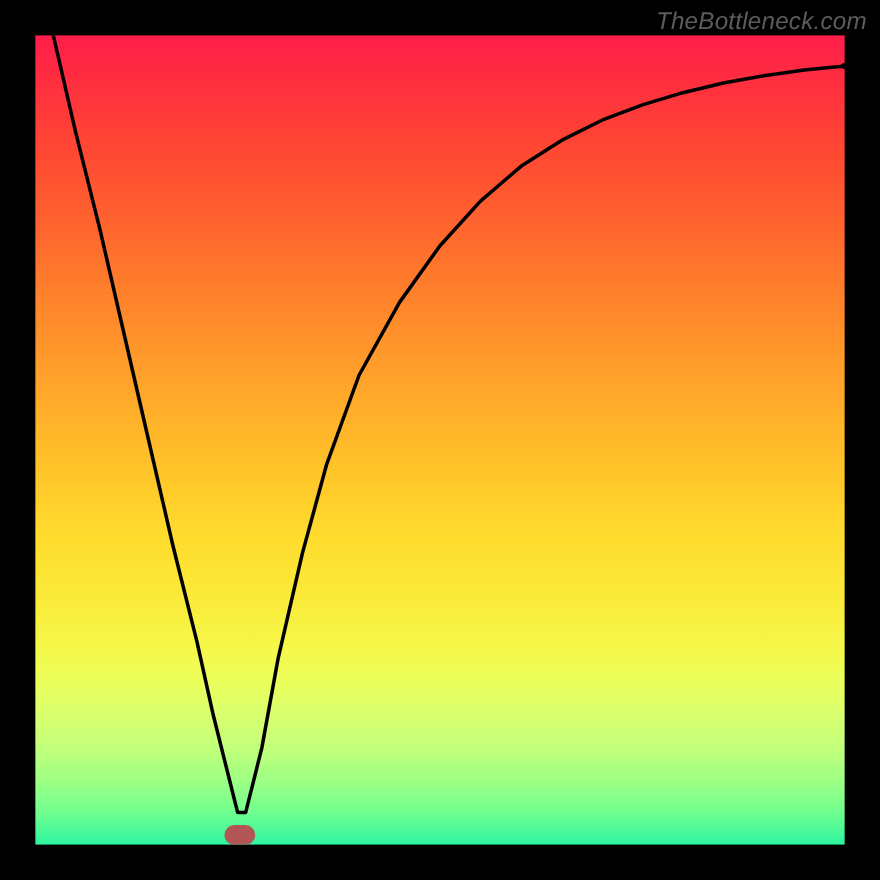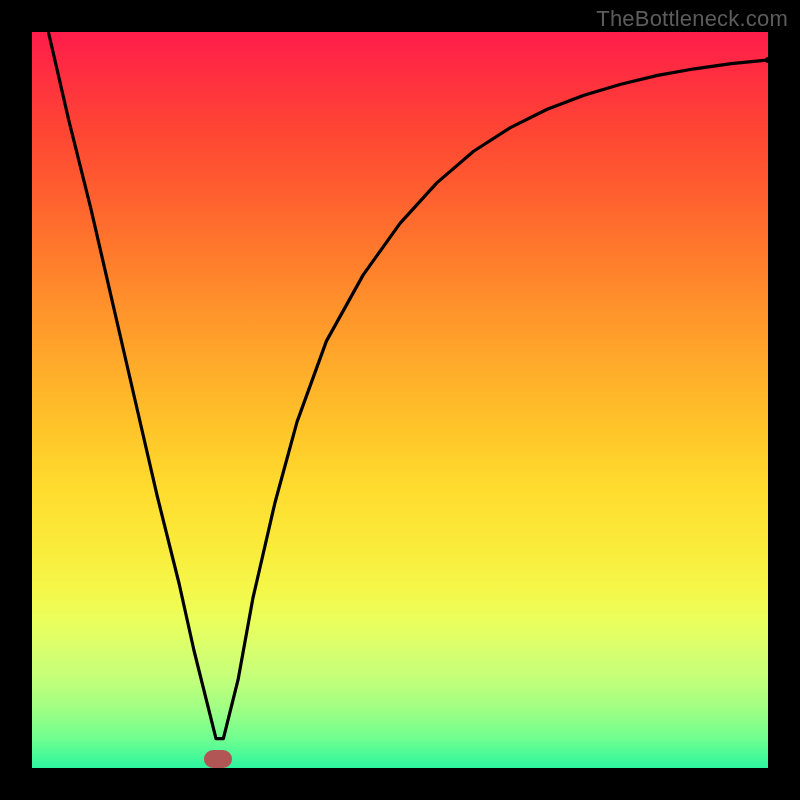--- a/index.html
+++ b/index.html
@@ -67,20 +67,21 @@
     background: #b15555;
   }
   .watermark {
     position: absolute;
     top: 6px;
     right: 12px;
     color: #5c5c5c;
     font-size: 22px;
     letter-spacing: 0.2px;
     user-select: none;
+    font-style: italic;
   }
 </style>
 </head>
 <body>
 
 <div class="frame">
 
   <div class="plot-area">
     <div class="gradient"></div>
 

